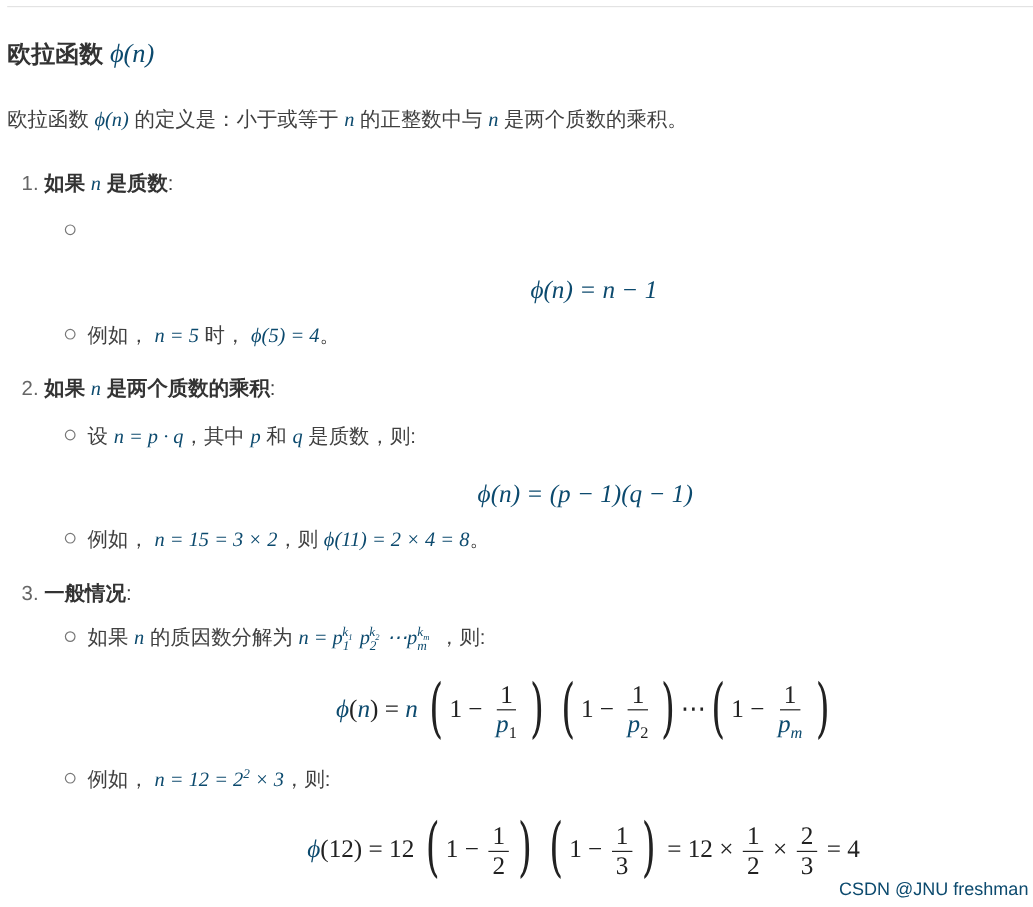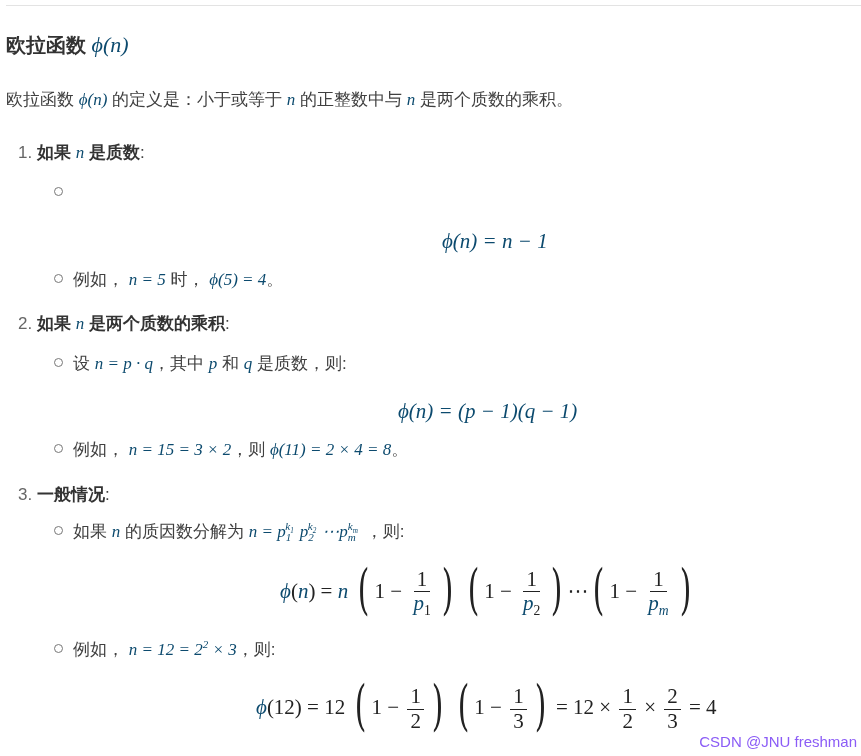--- a/index.html
+++ b/index.html
@@ -14,21 +14,21 @@
   .num { color:#666; font-size:17px; }
   .b { font-weight:bold; color:#333; }
   .bullet { display:inline-block; width:7px; height:7px; border:1px solid #777; border-radius:50%;
             margin-right:10px; vertical-align:middle; position:relative; top:-2px; }
   .disp { font-size:21px; }
   .frac { display:inline-flex; flex-direction:column; align-items:center; vertical-align:middle; margin:0 3px; }
   .frac .n { border-bottom:1px solid #222; padding:0 3px; line-height:1.1; }
   .frac .d { padding:0 3px; line-height:1.1; }
   .bigp { font-size:54px; font-weight:100; transform:scaleX(0.55); display:inline-block; vertical-align:middle;
           line-height:1; font-family:"DejaVu Serif",serif; color:#222; position:relative; top:-3px; }
-  .watermark { position:absolute; right:4px; bottom:6px; font-size:15px; color:#8b5cf6;
+  .watermark { position:absolute; right:4px; bottom:6px; font-size:15px; color:#0c4a6e;
                font-family:"Liberation Sans",sans-serif; }
   sub, sup { font-size:0.65em; }
 </style>
 </head>
 <body>
 
 <div class="topline"></div>
 
 <div class="abs h" style="left:6px;top:32px;">
   <span>欧拉函数</span>

